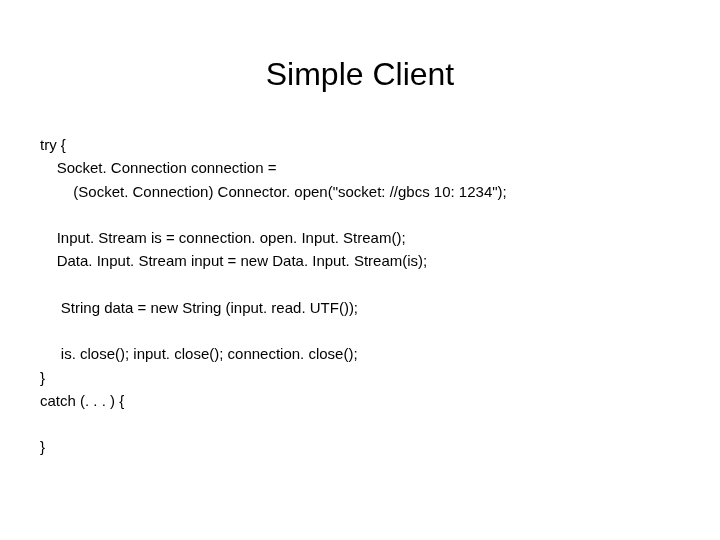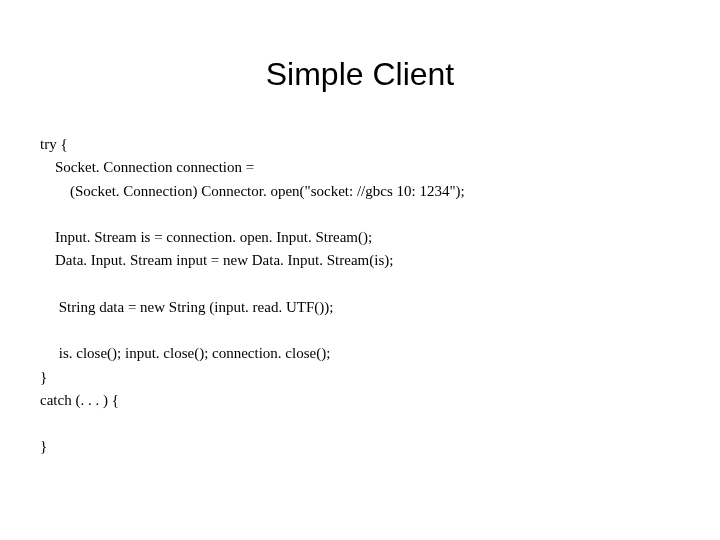--- a/index.html
+++ b/index.html
@@ -20,21 +20,21 @@
   }
   .title {
     text-align: center;
     font-size: 32px;
     font-weight: 400;
     padding-top: 14px;
     padding-bottom: 40px;
     font-family: Arial, Helvetica, sans-serif;
   }
   .code {
-    font-family: Liberation Serif, serif;
+    font-family: Liberation Sans, sans-serif;
     font-size: 15px;
     line-height: 1.55;
     white-space: pre;
     padding-left: 40px;
     padding-right: 20px;
   }
 </style>
 </head>
 <body>
 

